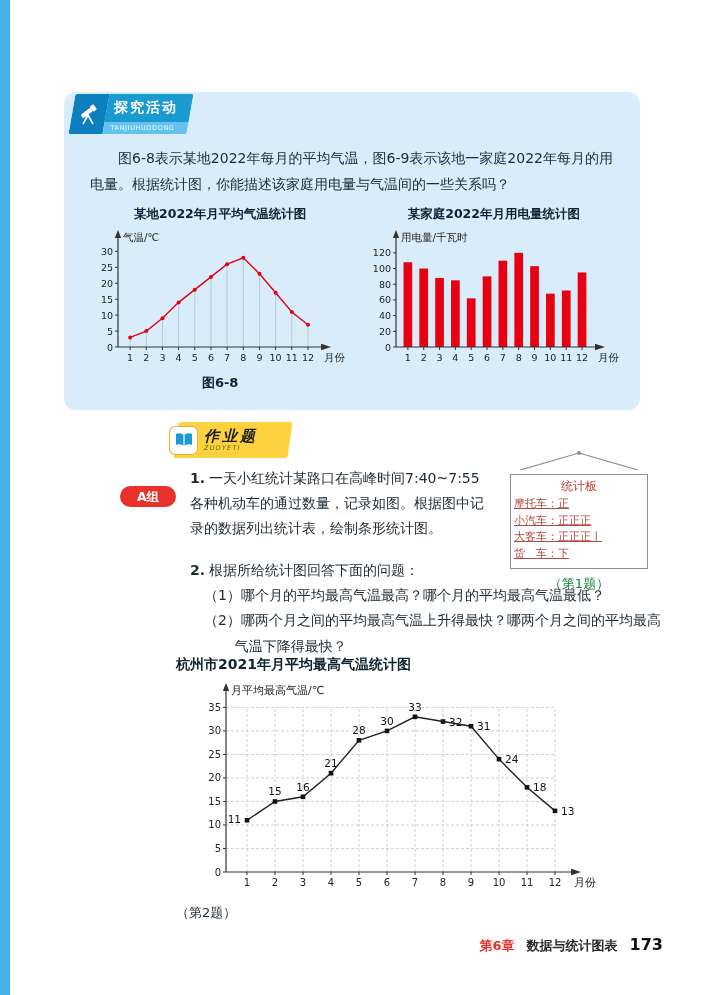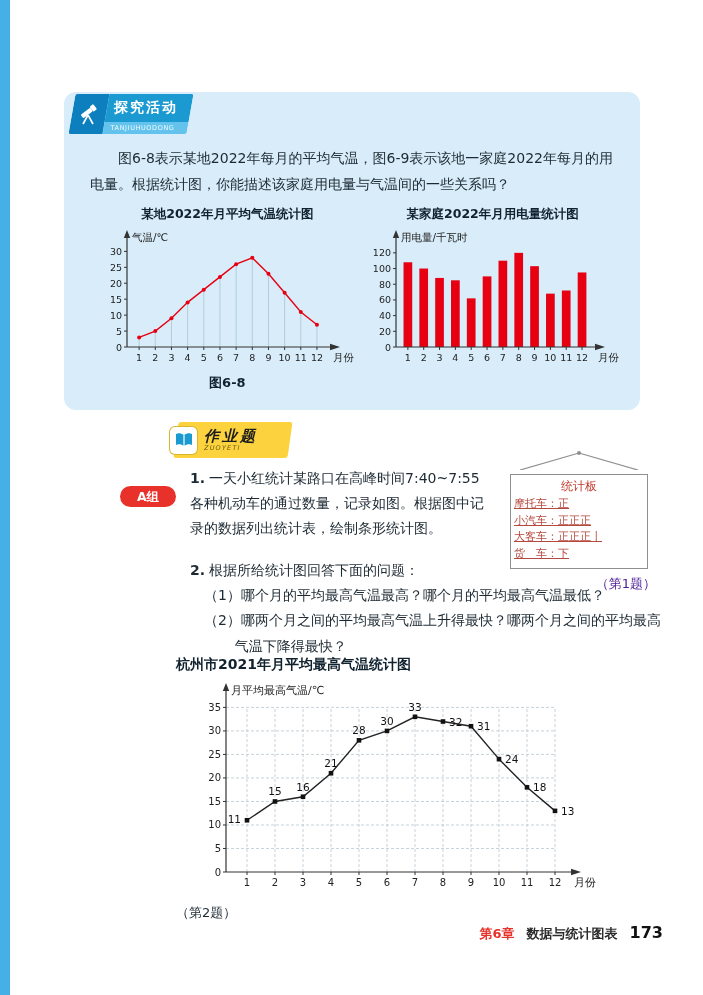--- a/index.html
+++ b/index.html
@@ -12,21 +12,21 @@
   .explore-badge { position:absolute; left:8px; top:2px; width:118px; height:40px; }
   .eb-skew { display:flex; width:100%; height:100%; transform:skewX(-10deg); overflow:hidden; border-radius:2px; }
   .eb-icon { width:34px; background:#0d7fbe; display:flex; align-items:center; justify-content:center; }
   .eb-icon svg { transform:skewX(10deg); }
   .eb-col { flex:1; display:flex; flex-direction:column; }
   .eb-title { flex:1; background:#1b9ad2; color:#fff; font-weight:bold; font-size:14px; letter-spacing:2px; display:flex; align-items:center; padding-left:7px; }
   .eb-title span { transform:skewX(10deg); }
   .eb-pinyin { height:12px; background:#63c3ec; color:#f2fafe; font-size:6.5px; letter-spacing:0.6px; padding-left:7px; line-height:12px; }
   .eb-pinyin span { display:inline-block; transform:skewX(10deg); }
   .intro { margin:54px 22px 0 26px; font-size:14px; line-height:1.85; text-indent:2em; color:#1d2a33; }
-  .charts-row { display:flex; justify-content:center; padding:8px 12px 0 28px; }
+  .charts-row { display:flex; justify-content:space-between; padding:8px 12px 0 22px; }
   .chart-block { width:49.5%; text-align:center; }
   .chart-title { font-size:12.5px; font-weight:bold; color:#10222e; margin-bottom:2px; }
   .chart-caption { font-size:13px; font-weight:bold; color:#10222e; margin-top:-1px; }
 
   
   .homework { position:absolute; left:64px; top:418px; width:592px; height:540px; }
   .hw-badge { position:absolute; left:104px; top:4px; width:122px; height:36px; }
   .hw-yellow { position:absolute; left:8px; top:0; right:0; bottom:0; background:#fcd33f; transform:skewX(-8deg); border-radius:3px; }
   .hw-inner { position:absolute; inset:0; display:flex; align-items:center; gap:7px; padding-left:2px;font-style:italic; }
   .hw-iconbox { width:27px; height:27px; background:#fff; border-radius:5px; display:flex; align-items:center; justify-content:center; box-shadow:0 0 0 1px #d9b52e; }
@@ -36,31 +36,31 @@
 
   .hw-row { position:absolute; left:56px; top:48px; width:536px; display:flex; gap:14px; }
   .a-badge { flex:none; width:56px; height:21px; margin-top:20px; background:#e8312a; border-radius:11px; color:#fff; font-size:12.5px; font-weight:bold; text-align:center; line-height:21px; }
   .q1-text { flex:1; font-size:14px; line-height:1.8; color:#1d2a33; }
   .q-number { font-weight:bold; margin-right:4px; }
 
   .board-col { flex:none; width:154px; text-align:center; margin-top:-16px; }
   .board { width:138px; margin:0 auto; background:#fff; border:1.5px solid #8f8f8f; padding:3px 3px 6px; text-align:left; }
   .board-title { text-align:center; font-size:12px; color:#c0392b; margin-bottom:1px; }
   .board-row { font-size:11px; line-height:1.5; color:#b5493f;text-decoration:underline; }
-  .board-caption { margin-top:6px; font-size:13px; color:#4c1d95;text-align:right; }
+  .board-caption { margin-top:6px; font-size:13px; color:#15803d; }
 
   .q2 { position:absolute; left:126px; top:140px; width:474px; font-size:14px; line-height:1.8; color:#1d2a33; }
   .q2-sub { padding-left:2.2em; text-indent:-2.2em; margin-left:14px; }
 
   .chart3-block { position:absolute; left:112px; top:238px; width:444px; }
   .chart3-title { font-size:14px; font-weight:bold; color:#10222e; margin-bottom:2px; }
   .chart3-caption { font-size:13px; color:#1d2a33; margin-top:2px; }
 
   
-  .footer { position:absolute; right:40px; bottom:52px; display:flex; align-items:baseline; gap:12px; }
+  .footer { position:absolute; right:40px; bottom:40px; display:flex; align-items:baseline; gap:12px; }
   .footer-chapter { color:#e8312a; font-size:13px; font-weight:bold; }
   .footer-section { color:#2b2b2b; font-size:13px; font-weight:bold; }
   .footer-page { color:#111; font-size:16px; font-weight:bold; }
 </style>
 </head>
 <body>
 
 <div class="page">
   <div class="edge-strip"></div>
 

